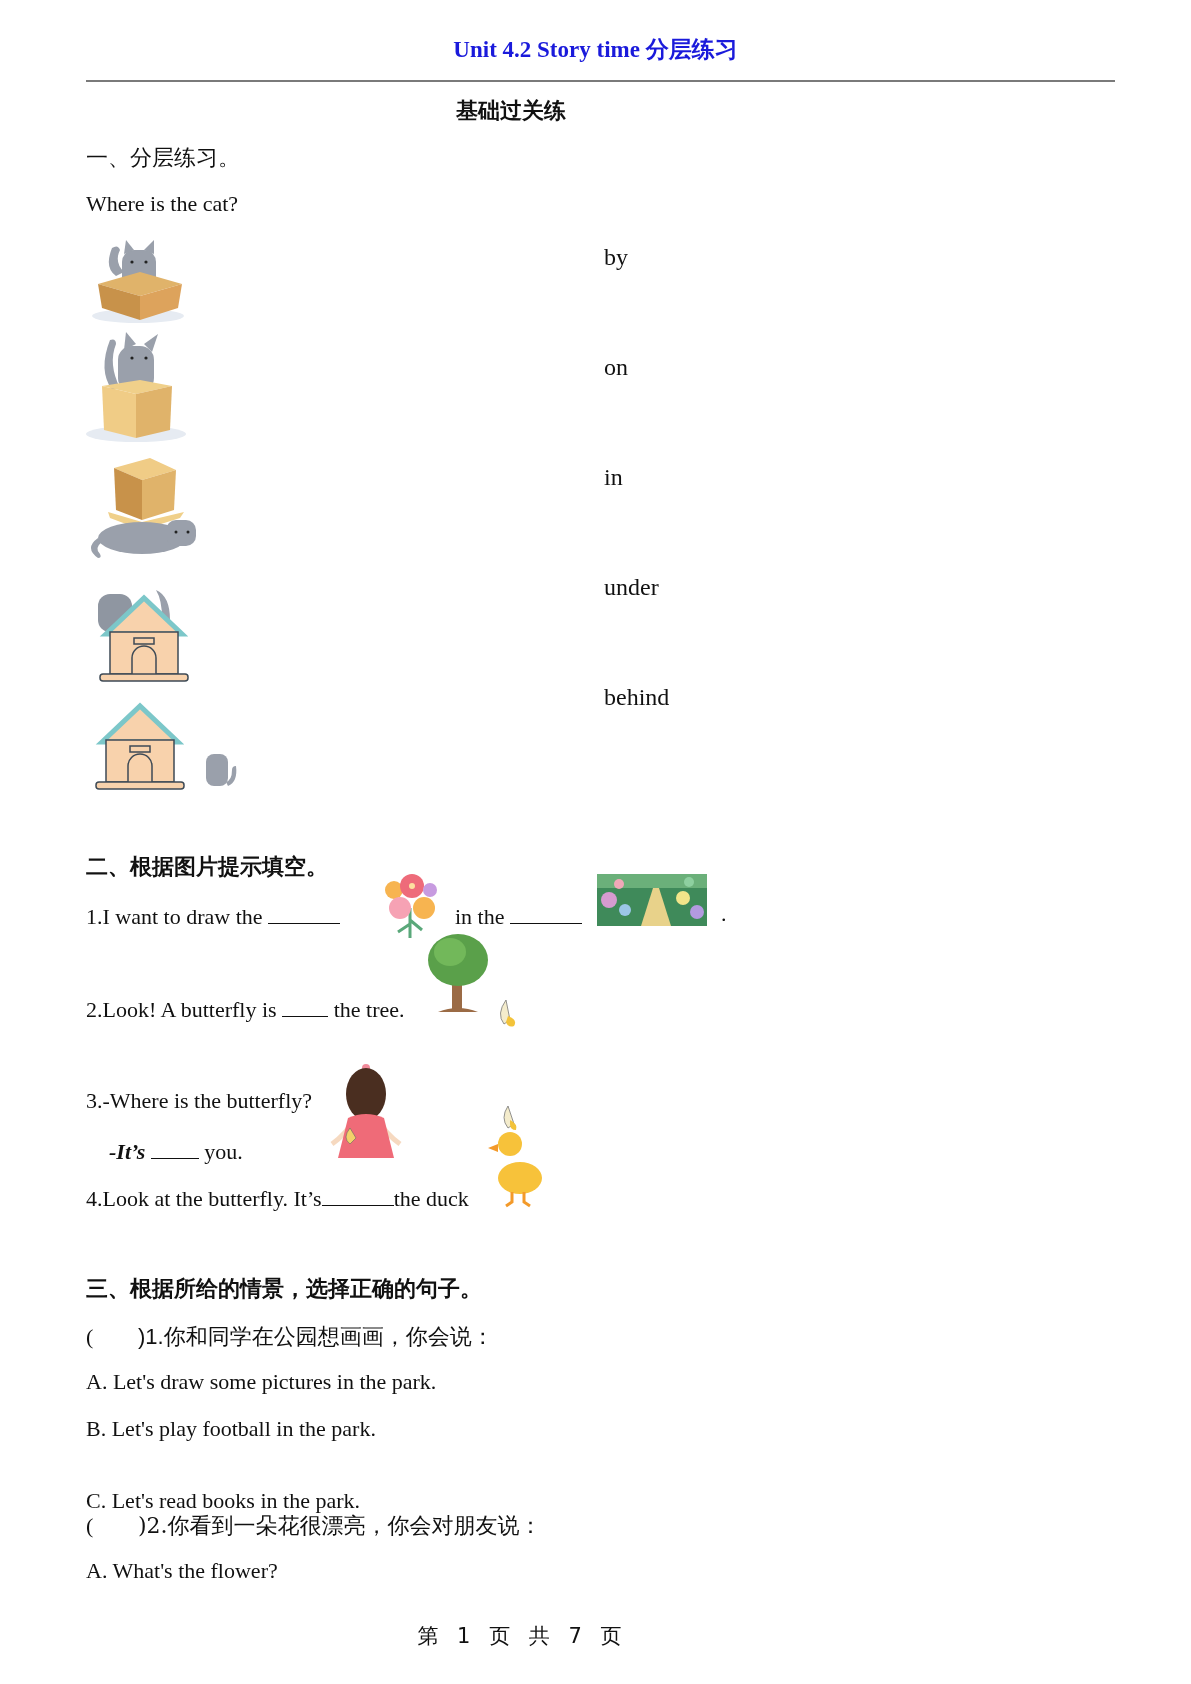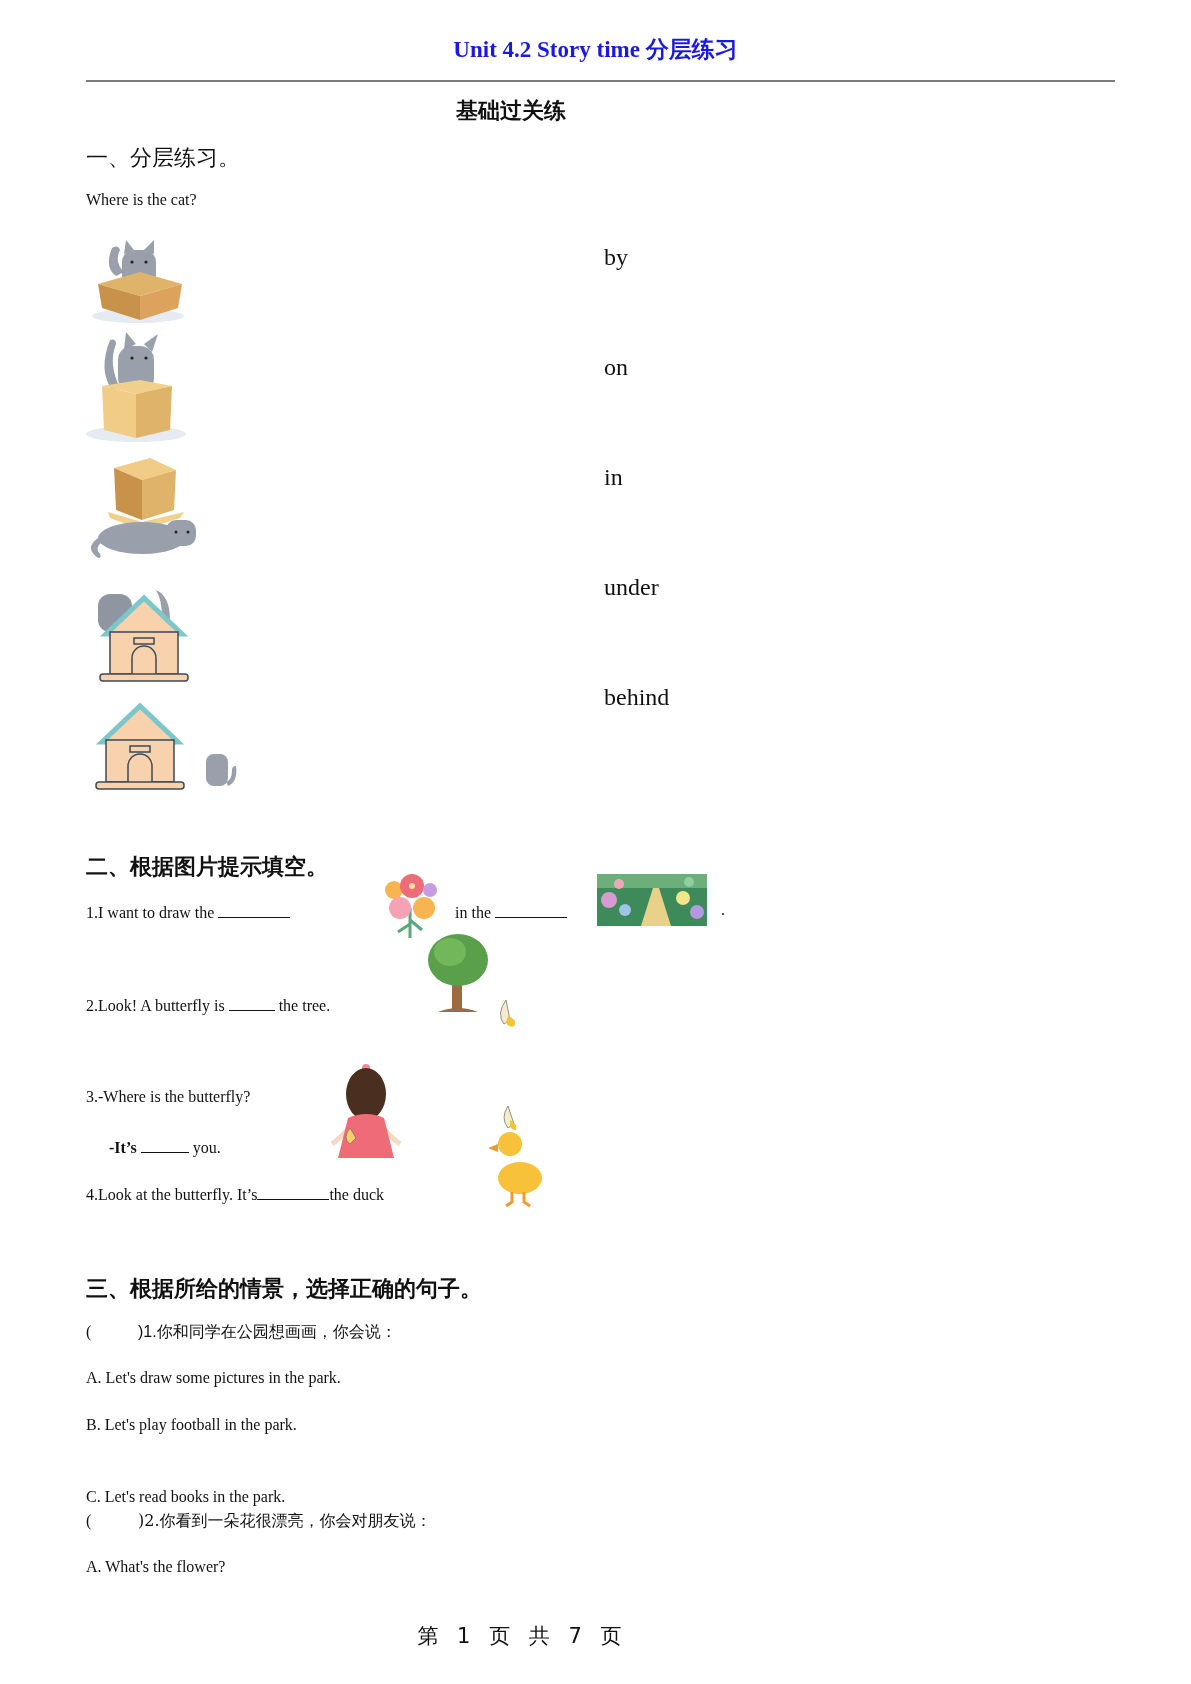--- a/index.html
+++ b/index.html
@@ -4,21 +4,21 @@
 <style>
   html, body { margin:0; padding:0; background:#ffffff; }
   body { width:1191px; height:1684px; position:relative; overflow:hidden;
          font-family:"Liberation Serif", "DejaVu Serif", serif; color:#111; }
   .abs { position:absolute; white-space:nowrap; }
   .title { left:0; width:1191px; text-align:center; top:34px; font-size:23px; font-weight:bold; color:#1a1adb; }
   .rule { left:86px; top:80px; width:1029px; height:0; border-top:2px solid #7a7a7a; }
   .subtitle { left:0; width:1022px; text-align:center; top:96px; font-size:22px; font-family:"DejaVu Sans", sans-serif; font-weight:bold; }
   .sec { left:86px; font-size:22px; font-family:"DejaVu Sans", sans-serif; }
   .sec.bold { font-weight:bold; }
-  .txt { font-size:16px; }
+  .txt { font-size:22px; }
   .word { left:604px; font-size:24px; }
   .blank { display:inline-block; border-bottom:1.5px solid #111; height:1em; vertical-align:baseline; }
   .img { position:absolute; }
   .footer { left:0; width:1045px; text-align:center; top:1622px; font-size:21px; font-family:"DejaVu Sans", sans-serif; letter-spacing:6px; }
 </style>
 </head>
 <body>
 
 <div class="abs title">Unit 4.2 Story time  分层练习</div>
 <div class="abs rule"></div>
@@ -134,21 +134,21 @@
   <ellipse cx="34" cy="30" rx="30" ry="26" fill="#5aa04a"></ellipse>
   <ellipse cx="26" cy="22" rx="16" ry="14" fill="#72b85a"></ellipse>
 </svg>
 <svg class="img" style="left:492px; top:996px;" width="32" height="34" viewBox="0 0 32 34">
   <path d="M14 4 q-10 14 -2 24 l6 -4z" fill="#f4eccc" stroke="#777" stroke-width="0.8"></path>
   <path d="M16 20 q10 4 6 10 q-6 2 -8 -4z" fill="#f3c33a"></path>
 </svg>
 
 <div class="abs txt" style="left:86px; top:1088px;">3.-Where is the butterfly?</div>
 <div class="abs txt" style="left:109px; top:1136px;">
-  <span style="font-weight:bold;">-It’s</span>
+  <span style="font-weight:bold;font-style:italic;">-It’s</span>
   <span class="blank" style="width:48px;"></span>
   <span>you.</span>
 </div>
 <svg class="img" style="left:326px; top:1062px;" width="90" height="100" viewBox="0 0 90 100">
   <circle cx="40" cy="6" r="4" fill="#f08a9a"></circle>
   <ellipse cx="40" cy="32" rx="20" ry="26" fill="#4a2e20"></ellipse>
   <path d="M6 82 q14 -10 22 -24 M74 82 q-14 -10 -22 -24" stroke="#f6d9c0" stroke-width="5" fill="none"></path>
   <path d="M22 56 q18 -8 36 0 l10 40 h-56z" fill="#ef6b78"></path>
   <path d="M24 66 q-8 10 0 16 l6 -6z" fill="#f3d06a" stroke="#666" stroke-width="0.6"></path>
 </svg>

